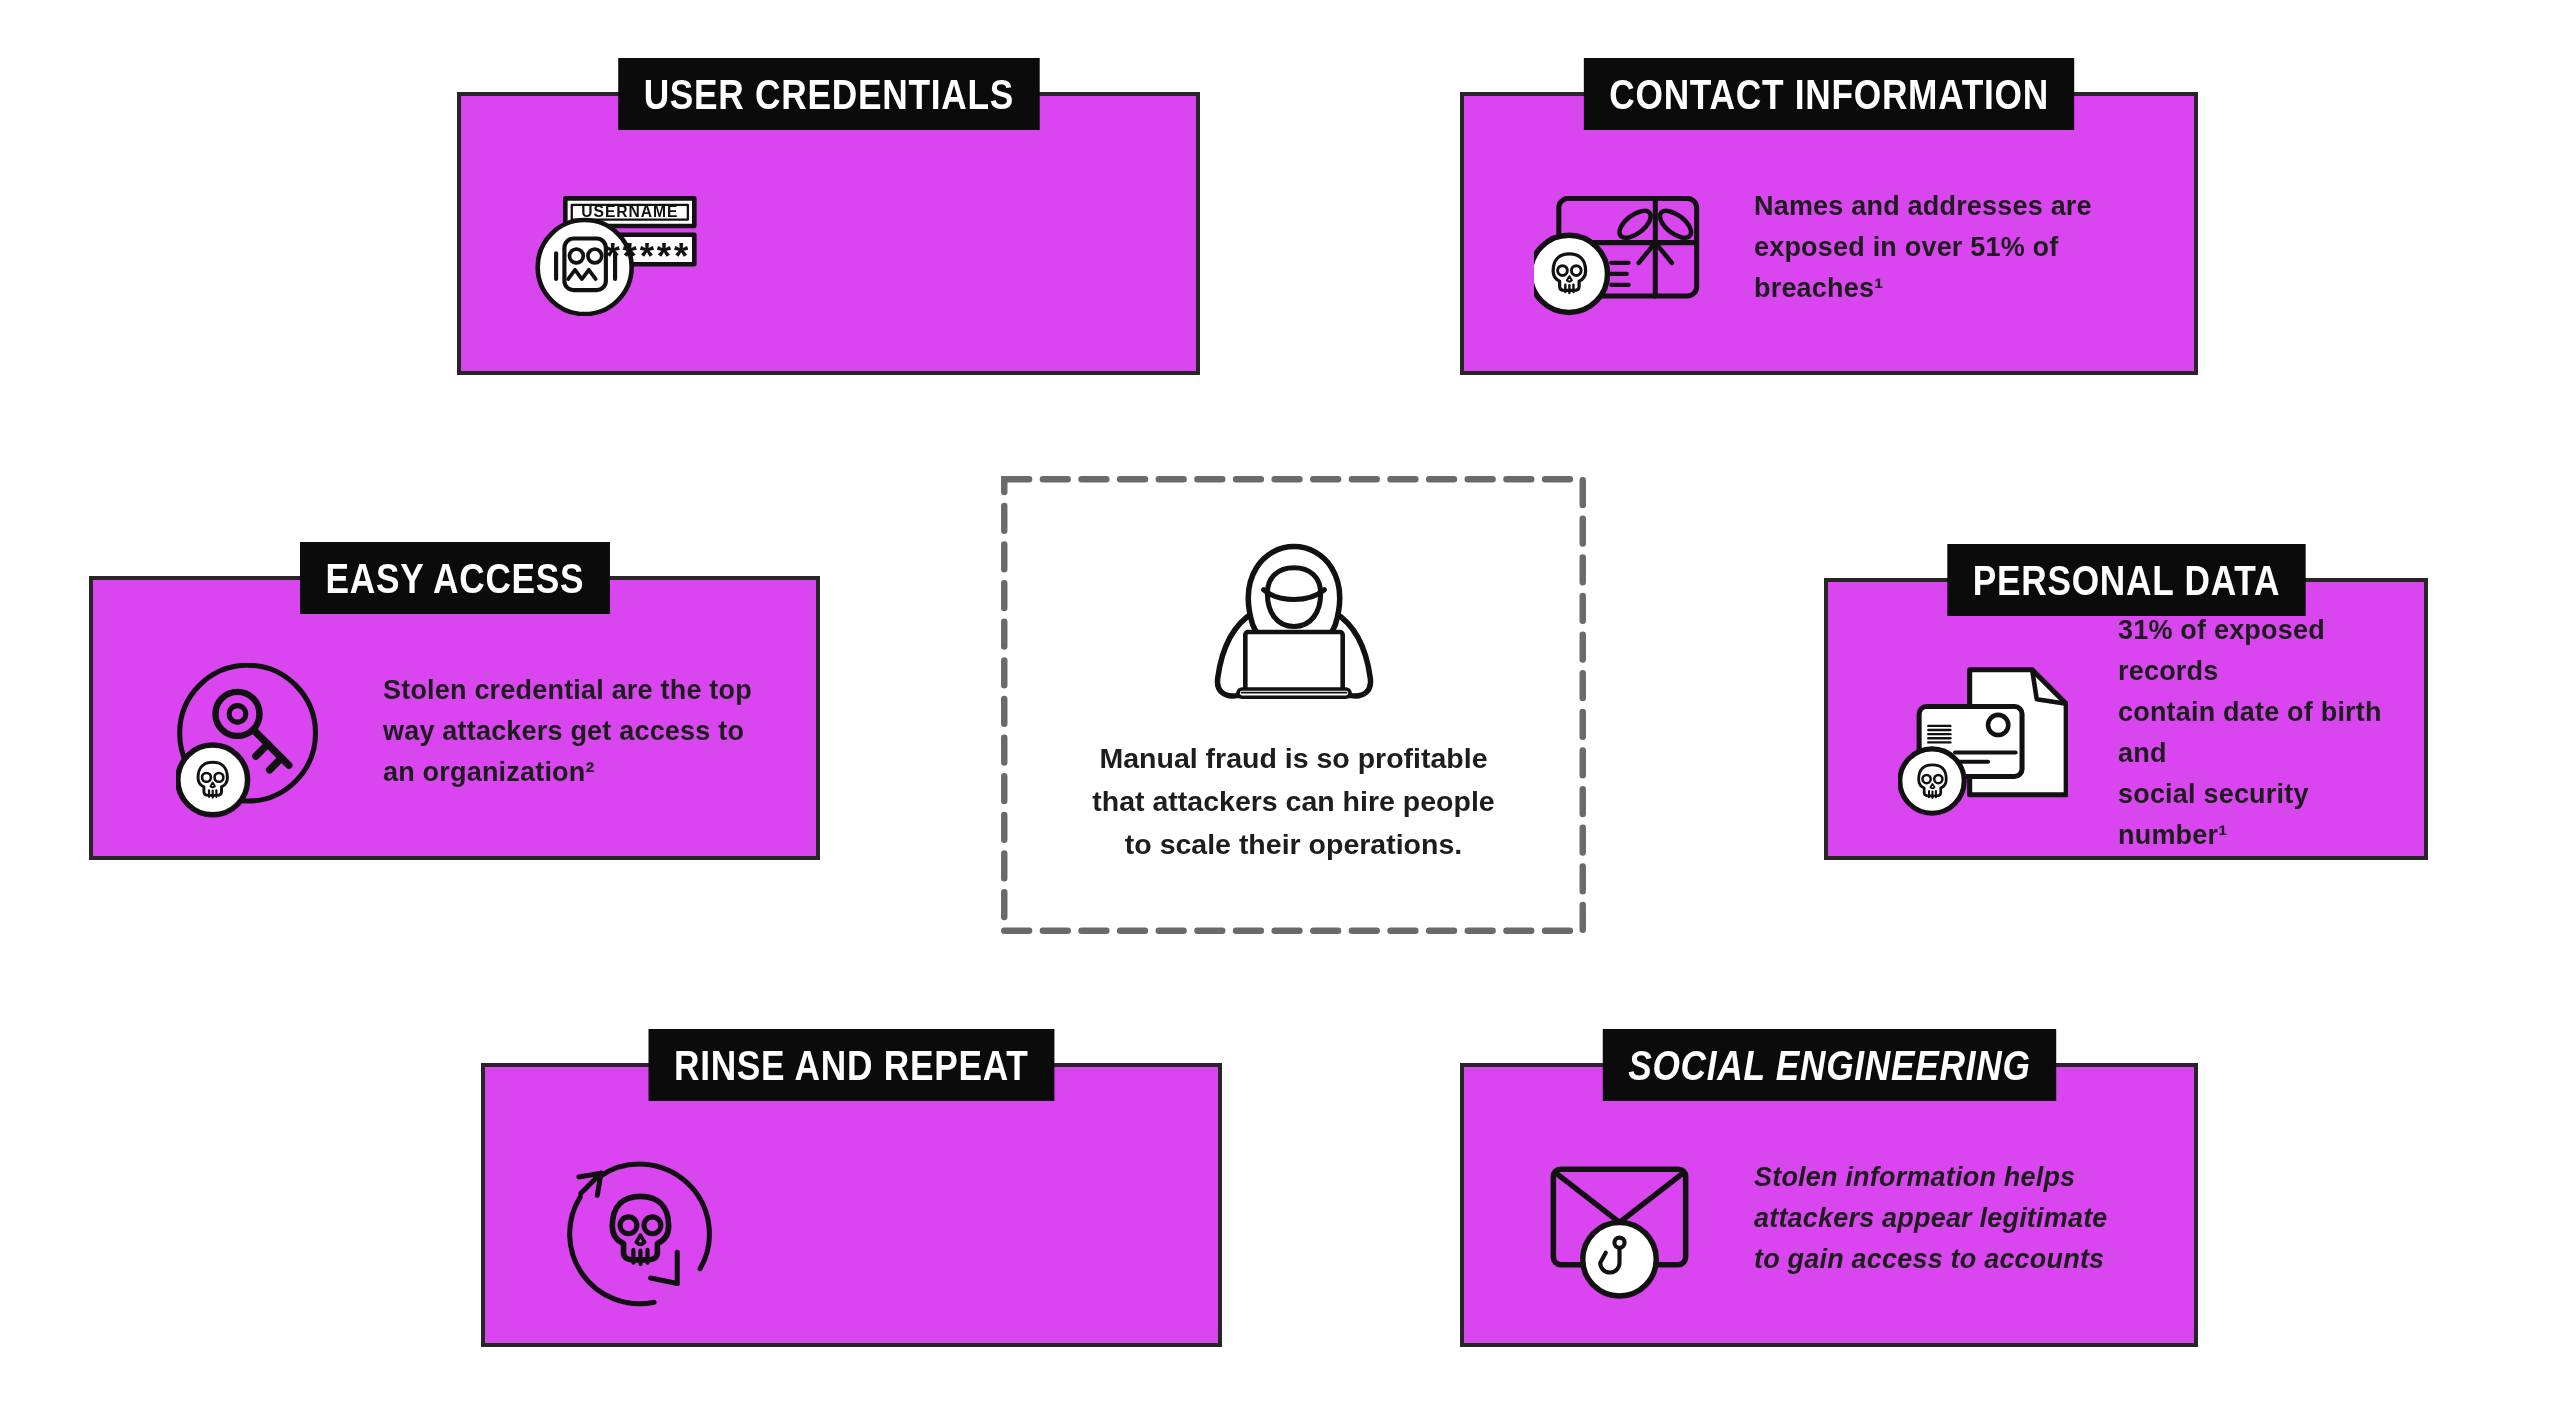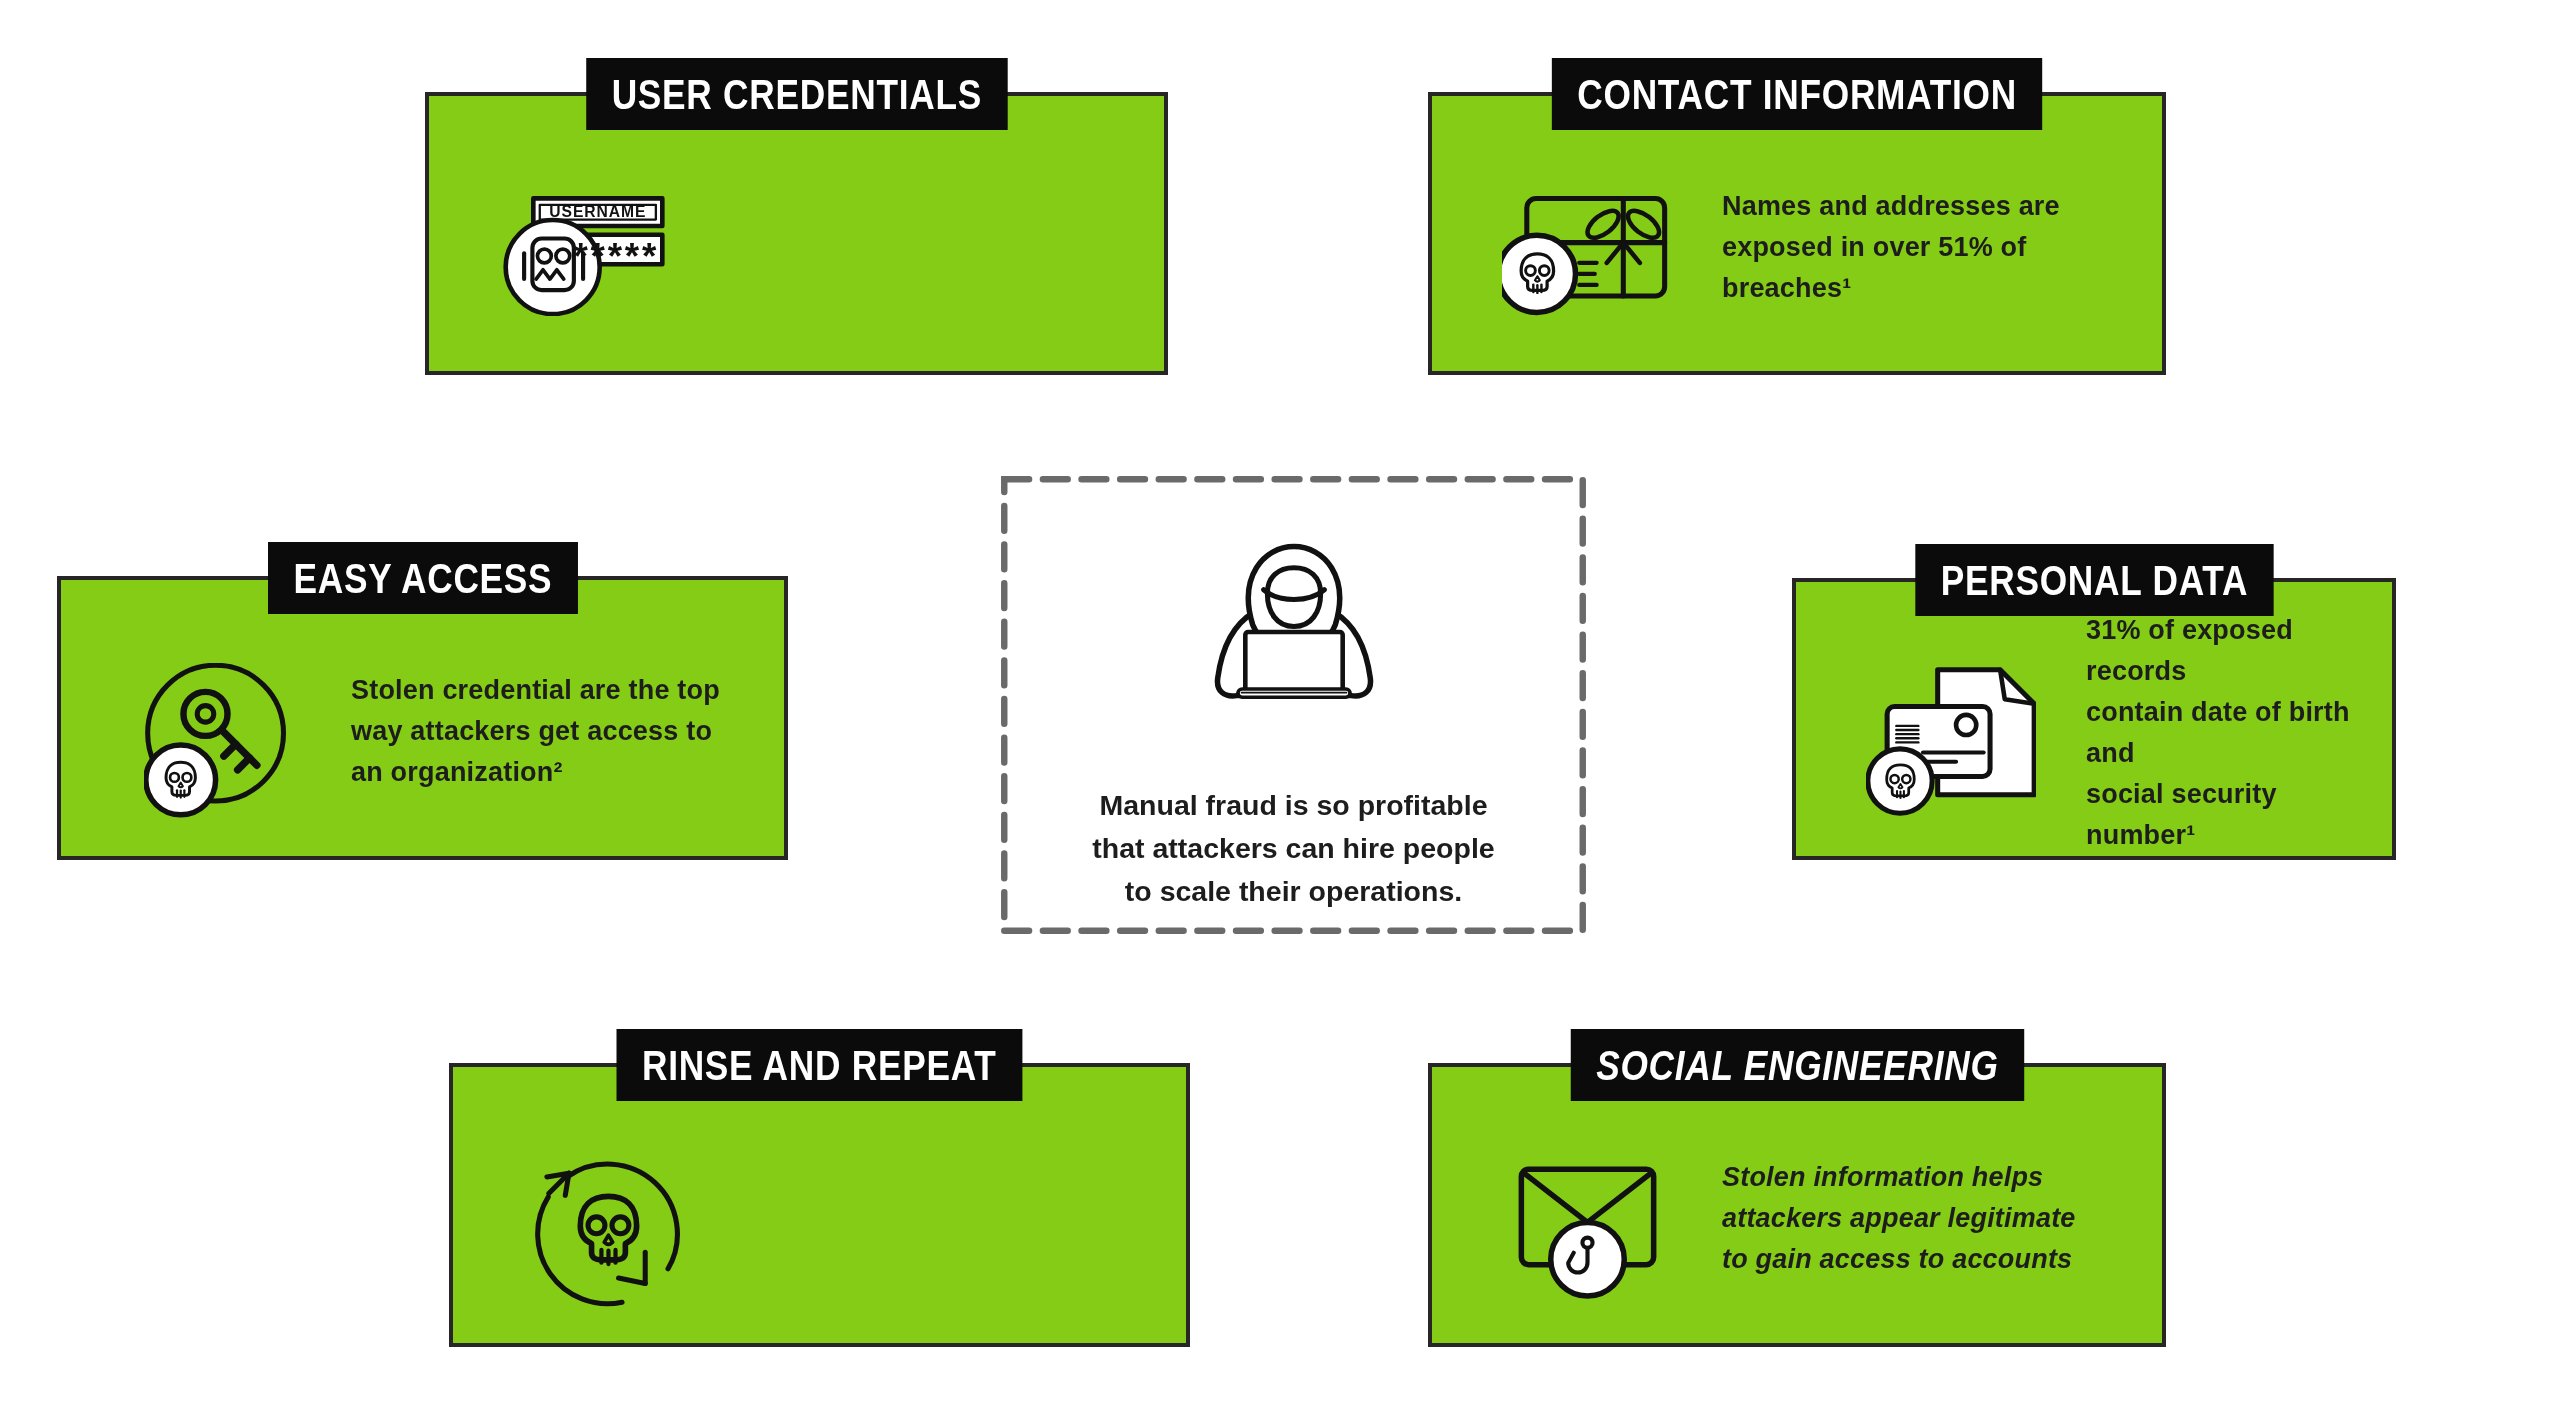--- a/index.html
+++ b/index.html
@@ -1,42 +1,42 @@
 <!DOCTYPE html>
 <html style="font-size:14.7px"><head>
 <meta charset="utf-8">
 <style>
   html,body { margin:0; padding:0; background:#ffffff; }
   .stage {
     position:relative; width:2576px; height:1405px; background:#ffffff;
     font-family:"Liberation Sans", sans-serif; color:#1d1d1d; overflow:hidden;
   }
   .card {
-    position:absolute; border:4.6px solid #272525; background:#84cc16; box-sizing:border-box;
+    position:absolute; border:4.6px solid #272525; background:#d946ef; box-sizing:border-box;margin-left:32px;
   }
   .card-label {
     position:absolute; top:-38px; left:0; right:0; margin:0 auto; width:fit-content;
     height:72px; line-height:72px; background:#0b0b0b; color:#ffffff; padding:0 31px;
     font-weight:bold; font-size:43px; letter-spacing:0.9px; white-space:nowrap;
     transform:scaleX(0.82); text-align:center;
   }
   .card-inner {
     display:flex; align-items:center; height:100%; box-sizing:border-box;
     padding:37px 22px 9.2px 40px;
   }
   .icon-wrap { flex:0 0 230px; display:flex; justify-content:center; align-items:flex-end; margin-top:16.6px; }
   .card-text {
     font-weight:bold; font-size:27px; line-height:41px; white-space:pre-line;
     letter-spacing:0.2px; margin-left:20px; color:#1d1d1d;
   }
   .center-panel { position:absolute; left:1001px; top:476px; width:585px; height:458px; }
   .dash-border { position:absolute; left:0; top:0; }
   .center-inner {
     position:relative; display:flex; flex-direction:column; align-items:center;
-    height:100%; box-sizing:border-box; padding-top:66px;gap:47px;
+    height:100%; box-sizing:border-box; padding-top:66px;
   }
   .center-text {
     margin-top:37px; text-align:center; font-weight:bold; font-size:28.5px; line-height:43px;
     white-space:pre-line; color:#1d1d1d;
   }
   svg { display:block; }
   .ico-label { font-family:"Liberation Sans", sans-serif; font-weight:bold; fill:#111; }
 </style>
 </head>
 <body>

